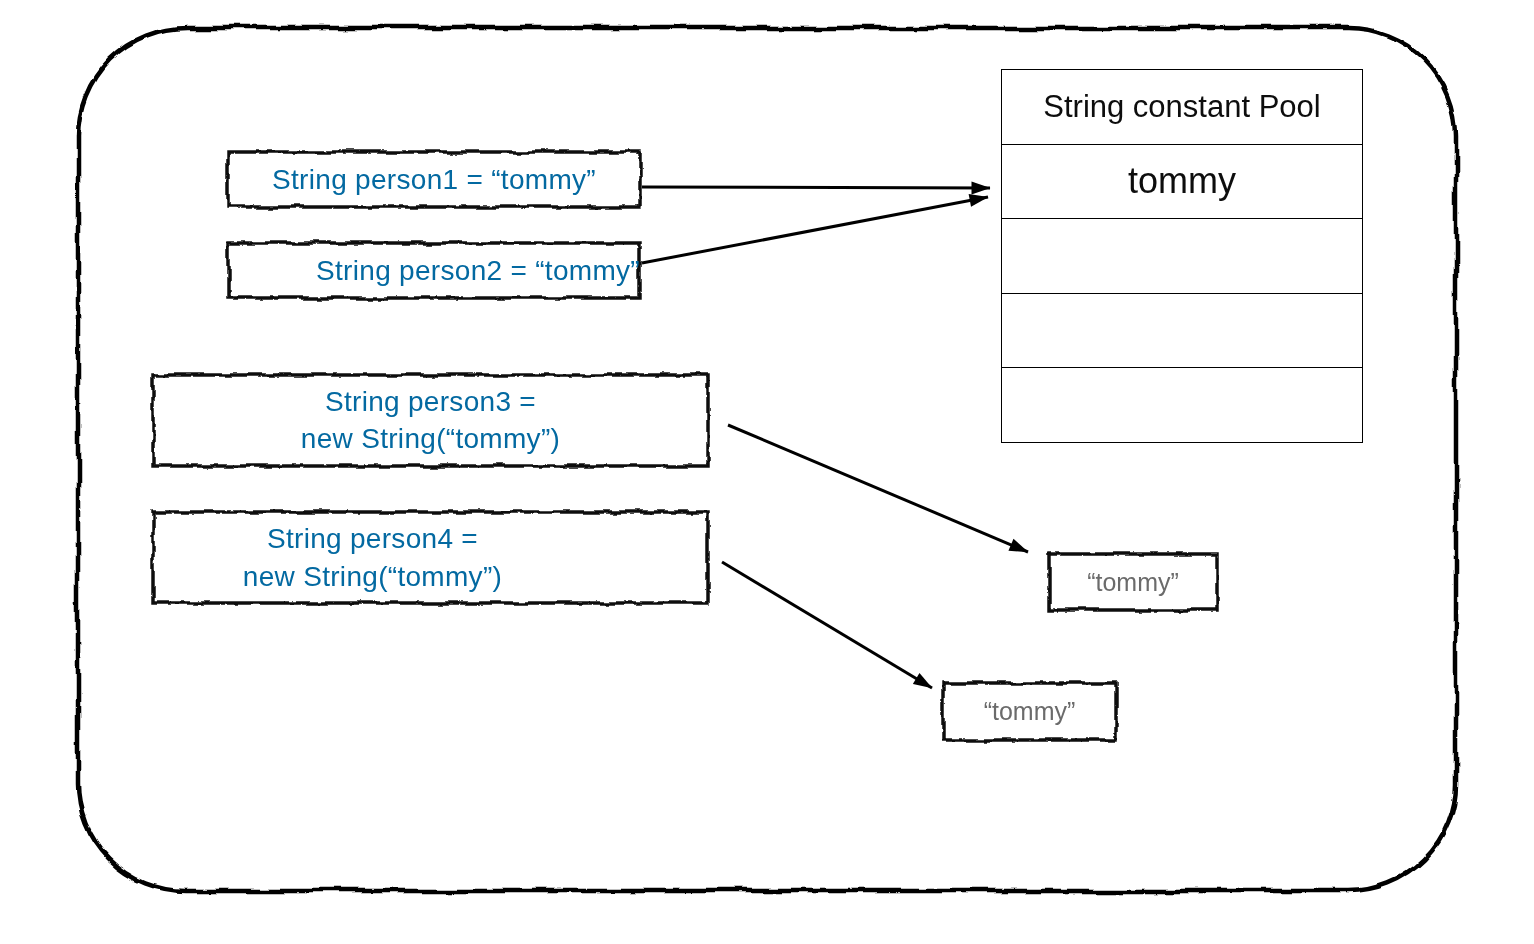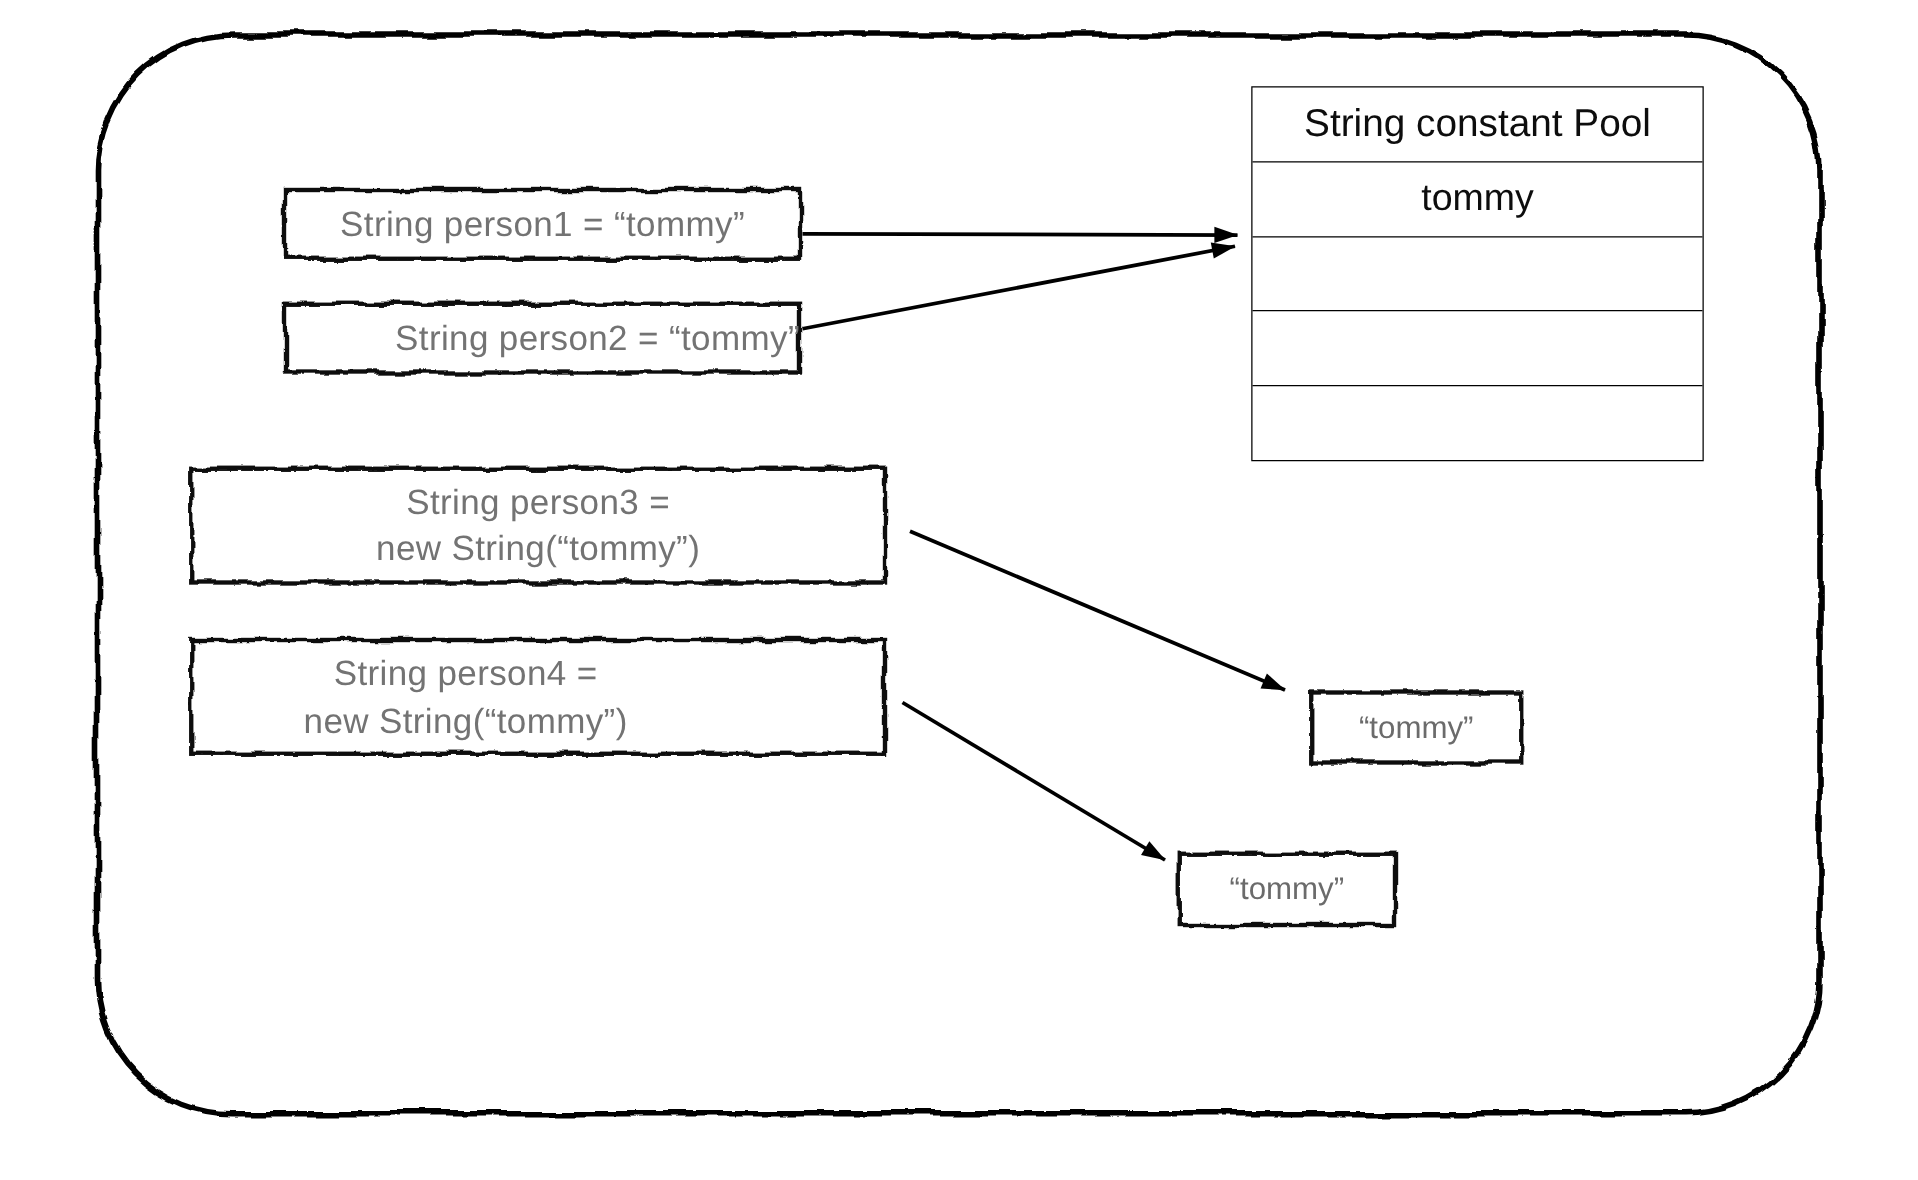--- a/index.html
+++ b/index.html
@@ -21,52 +21,52 @@
     top: 0;
   }
   .overlay {
     position: absolute;
     display: flex;
     align-items: center;
     justify-content: center;
     text-align: center;
   }
   .decl-label {
-    color: #737373;
+    color: #0369a1;
     font-size: 28px;
     line-height: 1.33;
     letter-spacing: 0.3px;
     white-space: nowrap;
   }
   .heap-label {
     color: #6b6b6b;
     font-size: 25px;
     white-space: nowrap;
   }
   
   #pool-table {
     position: absolute;
     left: 1001px;
     top: 69px;
     width: 362px;
-    height: 300px;
+    height: 374px;
     border: 1.5px solid #000000;
     box-sizing: border-box;
     display: flex;
     flex-direction: column;
     background: transparent;
   }
   .pool-row {
     flex: 1 1 0;
     border-bottom: 1.5px solid #000000;
     display: flex;
     align-items: center;
     justify-content: center;
     color: #0d0d0d;
-    font-size: 30px;
+    font-size: 36px;
   }
   .pool-row:last-child {
     border-bottom: none;
   }
   .pool-row.pool-title {
     font-size: 31px;
   }
 </style>
 </head>
 <body>

